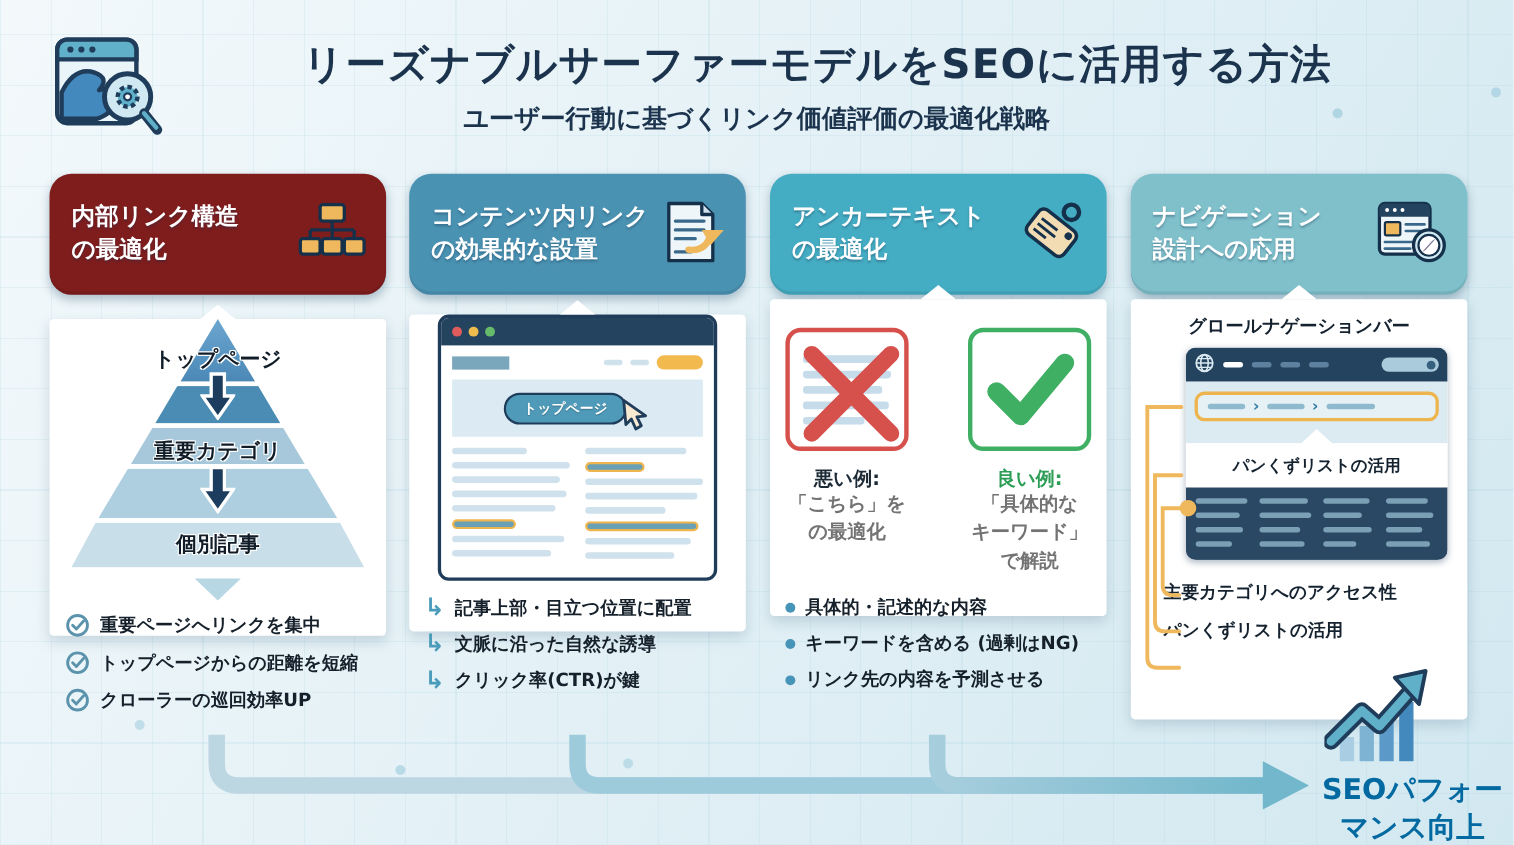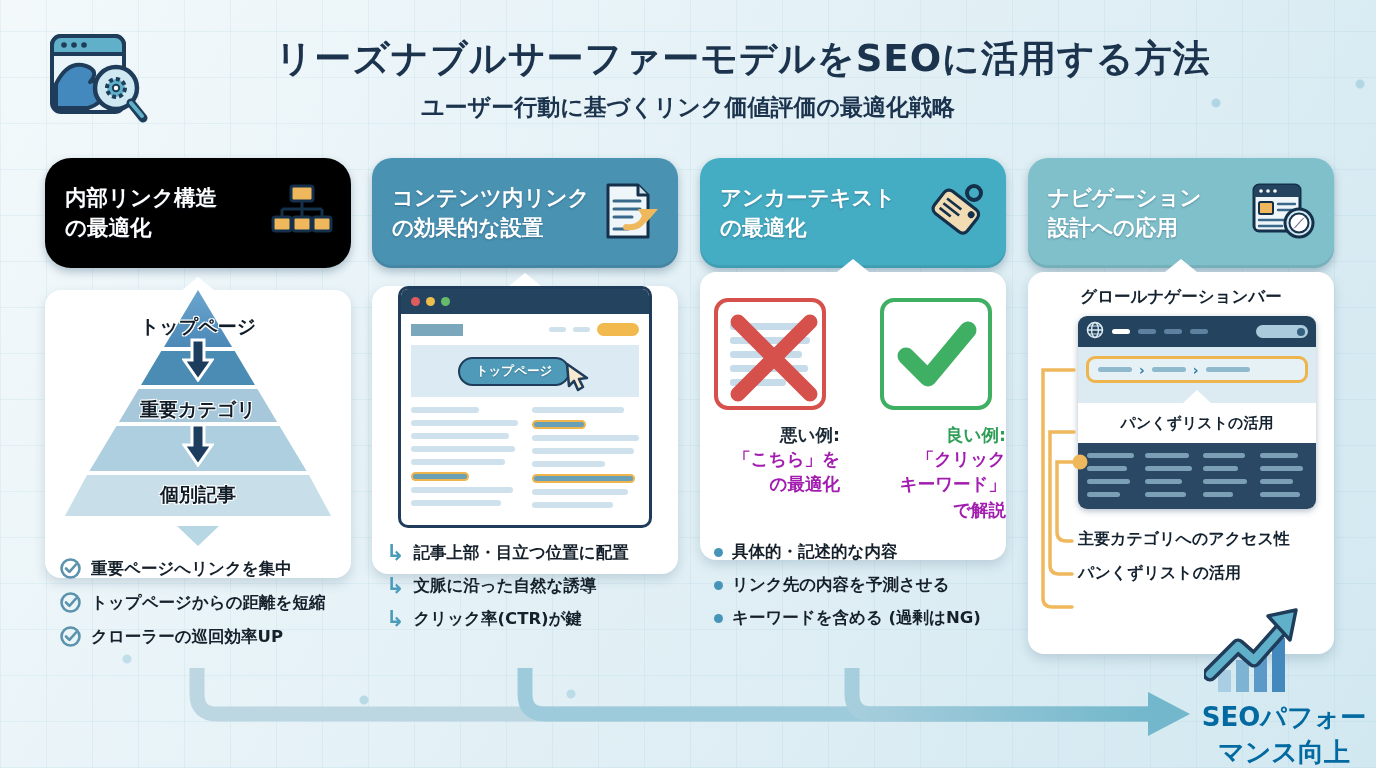--- a/index.html
+++ b/index.html
@@ -36,21 +36,21 @@
   .col1 { left:45px; } .col2 { left:372px; } .col3 { left:700px; } .col4 { left:1028px; }
   .col-header {
     position:relative; height:110px; border-radius:20px; color:#fff;
     display:flex; align-items:center; justify-content:space-between; padding:0 18px 0 20px;
     box-shadow:0 4px 9px rgba(30,70,100,.30), inset 0 -3px 0 rgba(0,0,0,.08);
     text-shadow:0 1px 2px rgba(20,50,80,.35);
   }
   .col-header .htxt { font-size:21.5px; font-weight:800; line-height:1.4; }
   .col-header .hicon { flex:0 0 auto; margin-left:8px; }
   .col-card {
-    position:relative; margin-top:4px; background:#fff; border-radius:16px;
+    position:relative; margin-top:4px; background:#fff; border-radius:4px;
     box-shadow:0 5px 12px rgba(50,90,120,.20);
   }
   .col-card::before {
     content:""; position:absolute; top:-13px; left:50%; margin-left:-16px;
     border-left:16px solid transparent; border-right:16px solid transparent;
     border-bottom:13px solid #fff;
   }
   .card-tall { height:288px; }
   .card-c4 { height:382px; }
 
@@ -98,49 +98,49 @@
     padding:4px 16px; border-radius:15px; text-shadow:0 1px 1px rgba(0,0,0,.25);
   }
   .cursor { margin:16px 0 0 -6px; }
   .b-cols { display:flex; gap:14px; margin-top:10px; }
   .b-col { flex:1; }
   .bar { height:6px; border-radius:3px; background:#cfe1ec; margin-bottom:7px; }
   .hl { height:9px; background:#69a0b5; border:2px solid #eeb44d; border-radius:5px; margin-bottom:6px; }
 
   
   .examples { display:flex; justify-content:center; gap:26px; padding-top:26px; }
-  .ex { width:140px; text-align:right; }
+  .ex { width:140px; text-align:center; }
   .ex-box { position:relative; width:112px; height:112px; margin:0 auto; border-radius:14px; background:#fff; }
   .ex-bad  { border:4px solid #d6504c; padding:14px 12px; }
   .ex-good { border:4px solid #3faf63; }
   .ex-line { height:7px; border-radius:3px; background:#c6dcea; margin:7px 0; }
   .ex-x { position:absolute; inset:-8px; }
   .ex-label { margin-top:13px; font-size:17.5px; font-weight:800; color:#1c2a36; }
   .ex-label.good { color:#2e9e57; }
-  .ex-lines { font-size:17.5px; font-weight:800; color:#a21caf; line-height:1.45; }
+  .ex-lines { font-size:17.5px; font-weight:800; color:#737373; line-height:1.45; }
   .c3-bullets { margin-top:18px; }
 
   
   .nav-label { text-align:center; padding-top:14px; font-size:16.5px; font-weight:800; color:#14222f; }
   .browser4 { width:238px; margin:8px 16px 0 50px; border-radius:9px; overflow:hidden; box-shadow:0 2px 6px rgba(40,70,100,.35); }
   .n-top { height:31px; background:#24435f; display:flex; align-items:center; gap:8px; padding:0 8px; }
   .n-dash { width:18px; height:5px; border-radius:3px; background:#5f81a0; }
   .n-dash.active { background:#ffffff; }
   .n-search { margin-left:auto; width:52px; height:13px; border-radius:7px; background:#a9cbdb; position:relative; }
   .n-search::after { content:""; position:absolute; right:3px; top:2.5px; width:8px; height:8px; border-radius:50%; background:#35607e; }
   .n-content { height:56px; background:#dceaf2; padding:9px 8px 0; }
   .crumbbox { height:27px; border:3px solid #eeb44d; border-radius:9px; background:#e6f1f6; display:flex; align-items:center; gap:7px; padding:0 9px; }
   .crumb { width:34px; height:5px; border-radius:3px; background:#8fb9cd; }
   .chev { color:#2e7ca6; font-weight:900; font-size:14px; line-height:1; }
   .n-strip { position:relative; height:40px; background:#fff; display:flex; align-items:center; justify-content:center; font-size:15px; font-weight:800; color:#14222f; }
   .n-strip::before { content:""; position:absolute; top:-13px; left:50%; margin-left:-14px; border-left:14px solid transparent; border-right:14px solid transparent; border-bottom:13px solid #fff; }
   .n-footer { height:66px; background:#2a4763; display:flex; gap:11px; padding:10px 9px; }
   .f-col { flex:1; }
   .f-dash { height:5px; border-radius:3px; background:#7ba0b5; margin-bottom:8px; }
-  .c4-bullets { margin-top:20px; padding-left:50px; }
+  .c4-bullets { margin-top:20px; padding-left:30px; }
   .c4-bullets li { display:block; margin:13px 0; font-size:16px; font-weight:800; color:#14222f; }
   .c4-wires { position:absolute; left:0; top:0; pointer-events:none; }
 
   
   .growth-icon { position:absolute; left:1204px; top:608px; }
   .result-label { position:absolute; left:1192px; top:700px; width:184px; text-align:center; font-size:26px; font-weight:900; color:#0369a1; }
 </style>
 </head>
 <body>
 
@@ -169,21 +169,21 @@
     <circle cx="70" cy="62" r="9" fill="#5fb0c8" stroke="#1f3d5a" stroke-width="4" stroke-dasharray="4 3"></circle>
     <circle cx="70" cy="62" r="3.2" fill="#ffffff" stroke="#1f3d5a" stroke-width="2"></circle>
     <line x1="85" y1="77" x2="97" y2="92" stroke="#1f3d5a" stroke-width="9" stroke-linecap="round"></line>
     <line x1="85" y1="77" x2="96" y2="90" stroke="#5fb0c8" stroke-width="4" stroke-linecap="round"></line>
   </svg>
 </div>
 <h1 class="page-title">リーズナブルサーファーモデルをSEOに活用する方法</h1>
 <h2 class="page-subtitle">ユーザー行動に基づくリンク価値評価の最適化戦略</h2>
 
 <div class="col col1">
-  <div class="col-header" style="background:#000000;border-radius:26px;">
+  <div class="col-header" style="background:#7f1d1d;">
     <div class="htxt">
       <div>内部リンク構造</div>
       <div>の最適化</div>
     </div>
     <span class="hicon">
       <svg width="62" height="56" viewBox="0 0 62 56">
         <path d="M31 16 V26 M11 26 H51 M11 26 V34 M31 26 V34 M51 26 V34" fill="none" stroke="#14304a" stroke-width="3"></path>
         <rect x="20" y="3" width="22" height="15" rx="2.5" fill="#f0b85c" stroke="#14304a" stroke-width="3"></rect>
         <rect x="2" y="34" width="18" height="14" rx="2.5" fill="#f0b85c" stroke="#14304a" stroke-width="3"></rect>
         <rect x="22" y="34" width="18" height="14" rx="2.5" fill="#f0b85c" stroke="#14304a" stroke-width="3"></rect>
@@ -374,38 +374,38 @@
       <div class="ex">
         <div class="ex-box ex-good">
           <span>
             <svg width="104" height="104" viewBox="0 0 104 104">
               <path d="M22 54 L44 76 L84 28" fill="none" stroke="#3faf63" stroke-width="17" stroke-linecap="round" stroke-linejoin="round"></path>
             </svg>
           </span>
         </div>
         <div class="ex-label good">良い例:</div>
         <div class="ex-lines">
-          <div>「クリック</div>
+          <div>「具体的な</div>
           <div>キーワード」</div>
           <div>で解説</div>
         </div>
       </div>
     </div>
     <ul class="bullets c3-bullets">
       <li>
         <span class="bicon dot"></span>
         <span>具体的・記述的な内容</span>
       </li>
       <li>
         <span class="bicon dot"></span>
+        <span>キーワードを含める (過剰はNG)</span>
+      </li>
+      <li>
+        <span class="bicon dot"></span>
         <span>リンク先の内容を予測させる</span>
-      </li>
-      <li>
-        <span class="bicon dot"></span>
-        <span>キーワードを含める (過剰はNG)</span>
       </li>
     </ul>
   </div>
 </div>
 
 <div class="col col4">
   <div class="col-header" style="background:#7fc0cb;">
     <div class="htxt">
       <div>ナビゲーション</div>
       <div>設計への応用</div>

